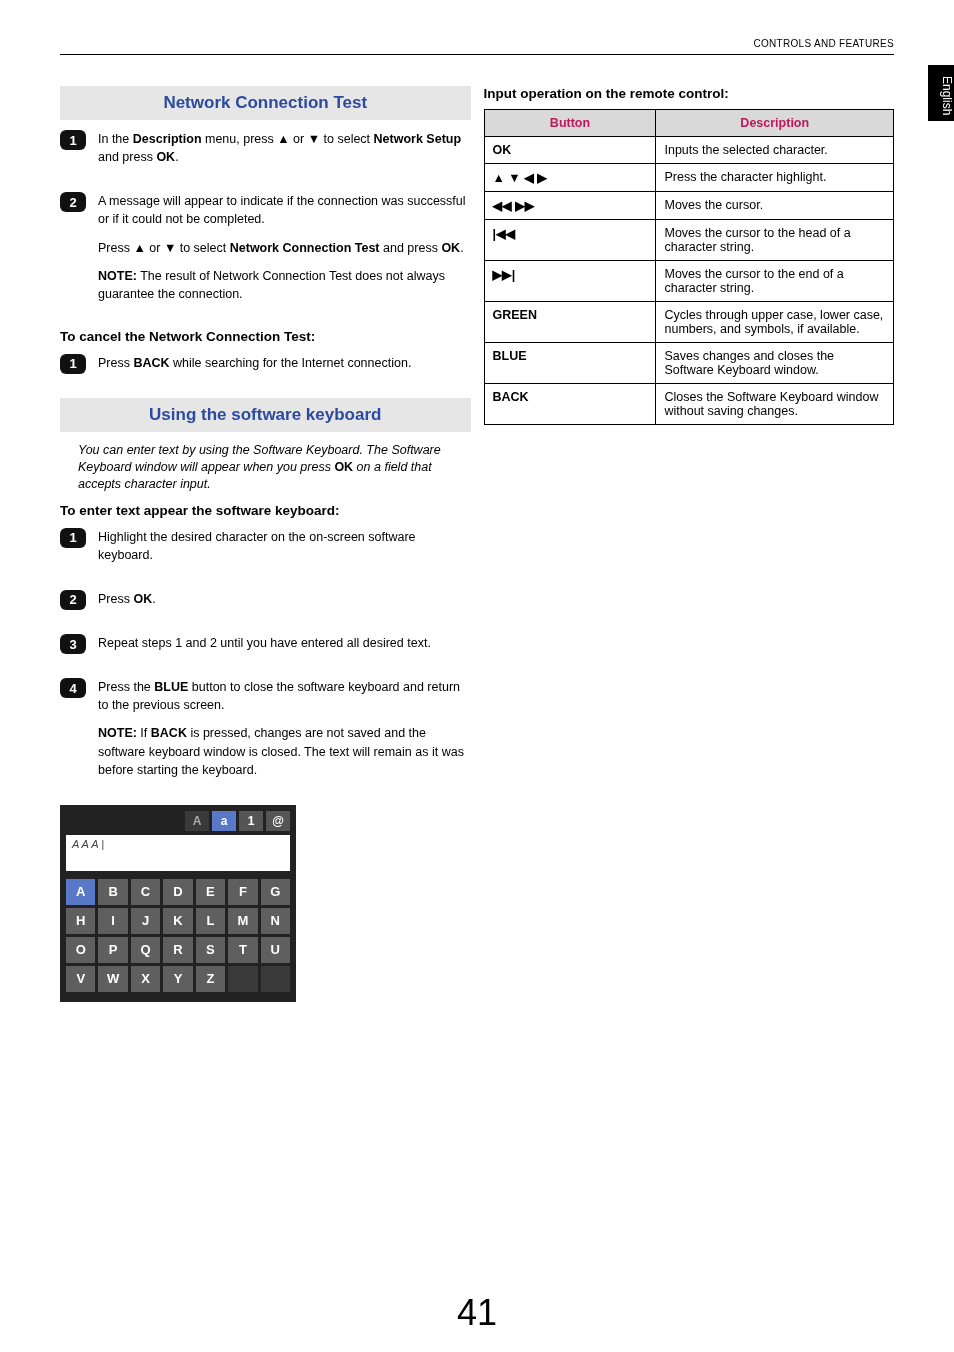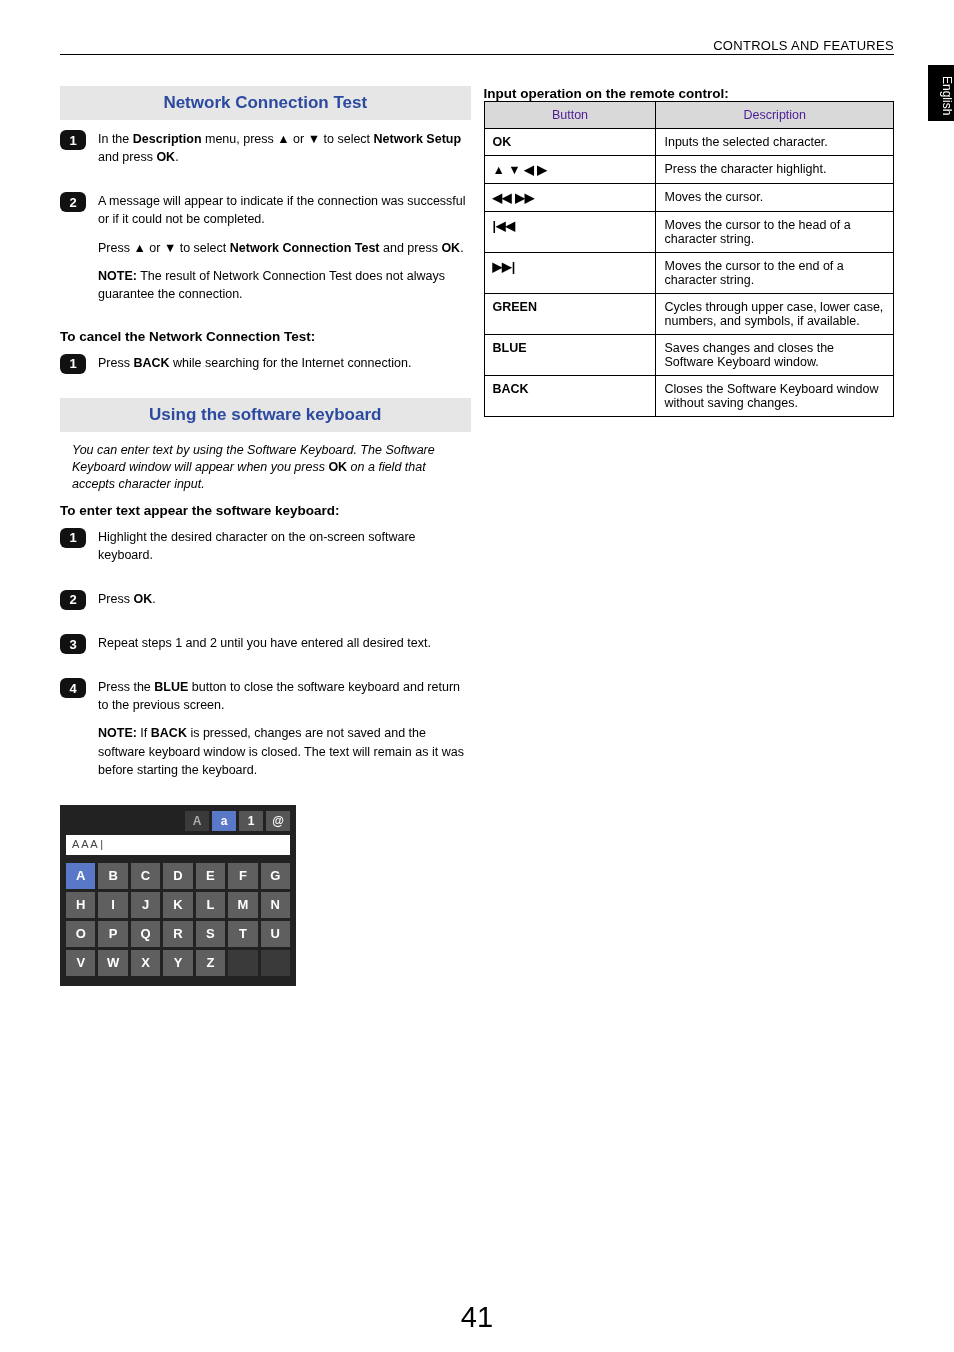--- a/index.html
+++ b/index.html
@@ -23,21 +23,21 @@
     writing-mode: vertical-rl;
     text-align: center;
     font-size: 12px;
     padding-top: 6px;
     border-radius: 0 0 0 0;
   }
   .header-right {
     position: absolute;
     top: 38px;
     right: 60px;
-    font-size: 13px;
+    font-size: 10px;
     letter-spacing: 0.3px;
   }
   .rule {
     position: absolute;
     top: 54px;
     left: 60px;
     right: 60px;
     height: 1px;
     background: #000;
   }
@@ -68,21 +68,21 @@
   .italic-center {
     font-style: italic;
     text-align: center;
     font-size: 12.5px;
     margin: 0 8px 12px 8px;
     line-height: 1.35;
   }
   .italic-block {
     font-style: italic;
     font-size: 12.5px;
-    margin: 6px 2px 10px 12px;
+    margin: 6px 2px 10px 18px;
     line-height: 1.35;
   }
   .step-row {
     display: flex;
     align-items: flex-start;
     gap: 12px;
     margin-bottom: 16px;
   }
   .step-badge {
     flex: 0 0 auto;
@@ -137,21 +137,22 @@
     background: #555;
   }
   .swkbd-tab.dim { background: #3a3a3a; color: #aaa; }
   .swkbd-tab.sel { background: #5a78c8; }
   .swkbd-input {
     background: #fff;
     color: #444;
     font-size: 11px;
     padding: 3px 6px;
     margin-bottom: 8px;
-    height: 20px;
+    height: 36px;
+    font-style: italic;
   }
   .swkbd-grid {
     display: grid;
     grid-template-columns: repeat(7, 1fr);
     gap: 3px;
   }
   .swkbd-key {
     background: #5f5f5f;
     color: #fff;
     font-weight: bold;
@@ -161,48 +162,49 @@
     align-items: center;
     justify-content: center;
   }
   .swkbd-key.sel { background: #5a78c8; }
   .swkbd-key.empty { background: #3a3a3a; }
 
   
   .right-heading {
     font-weight: bold;
     font-size: 13.5px;
+    margin-bottom: 8px;
   }
   table.remote-tbl {
     border-collapse: collapse;
     width: 100%;
     font-size: 12.5px;
   }
   table.remote-tbl th, table.remote-tbl td {
     border: 1px solid #000;
     padding: 6px 8px;
     vertical-align: top;
     text-align: left;
   }
   table.remote-tbl th {
     background: #d9d9d9;
-    color: #4c1d95;
-    font-weight: normal;
+    color: #be185d;
+    font-weight: bold;
     text-align: center;
   }
   table.remote-tbl td.btncell { font-weight: bold; }
   .arrows { font-family: "Segoe UI Symbol","Apple Symbols",Arial,sans-serif; }
 
   
   .pagenum {
     position: absolute;
     bottom: 18px;
     left: 0; right: 0;
     text-align: center;
-    font-size: 29px;
+    font-size: 36px;
   }
 </style>
 </head>
 <body>
 
 <div class="header-right">CONTROLS AND FEATURES</div>
 <div class="rule"></div>
 <div class="side-tab">English</div>
 
 <div class="page">

